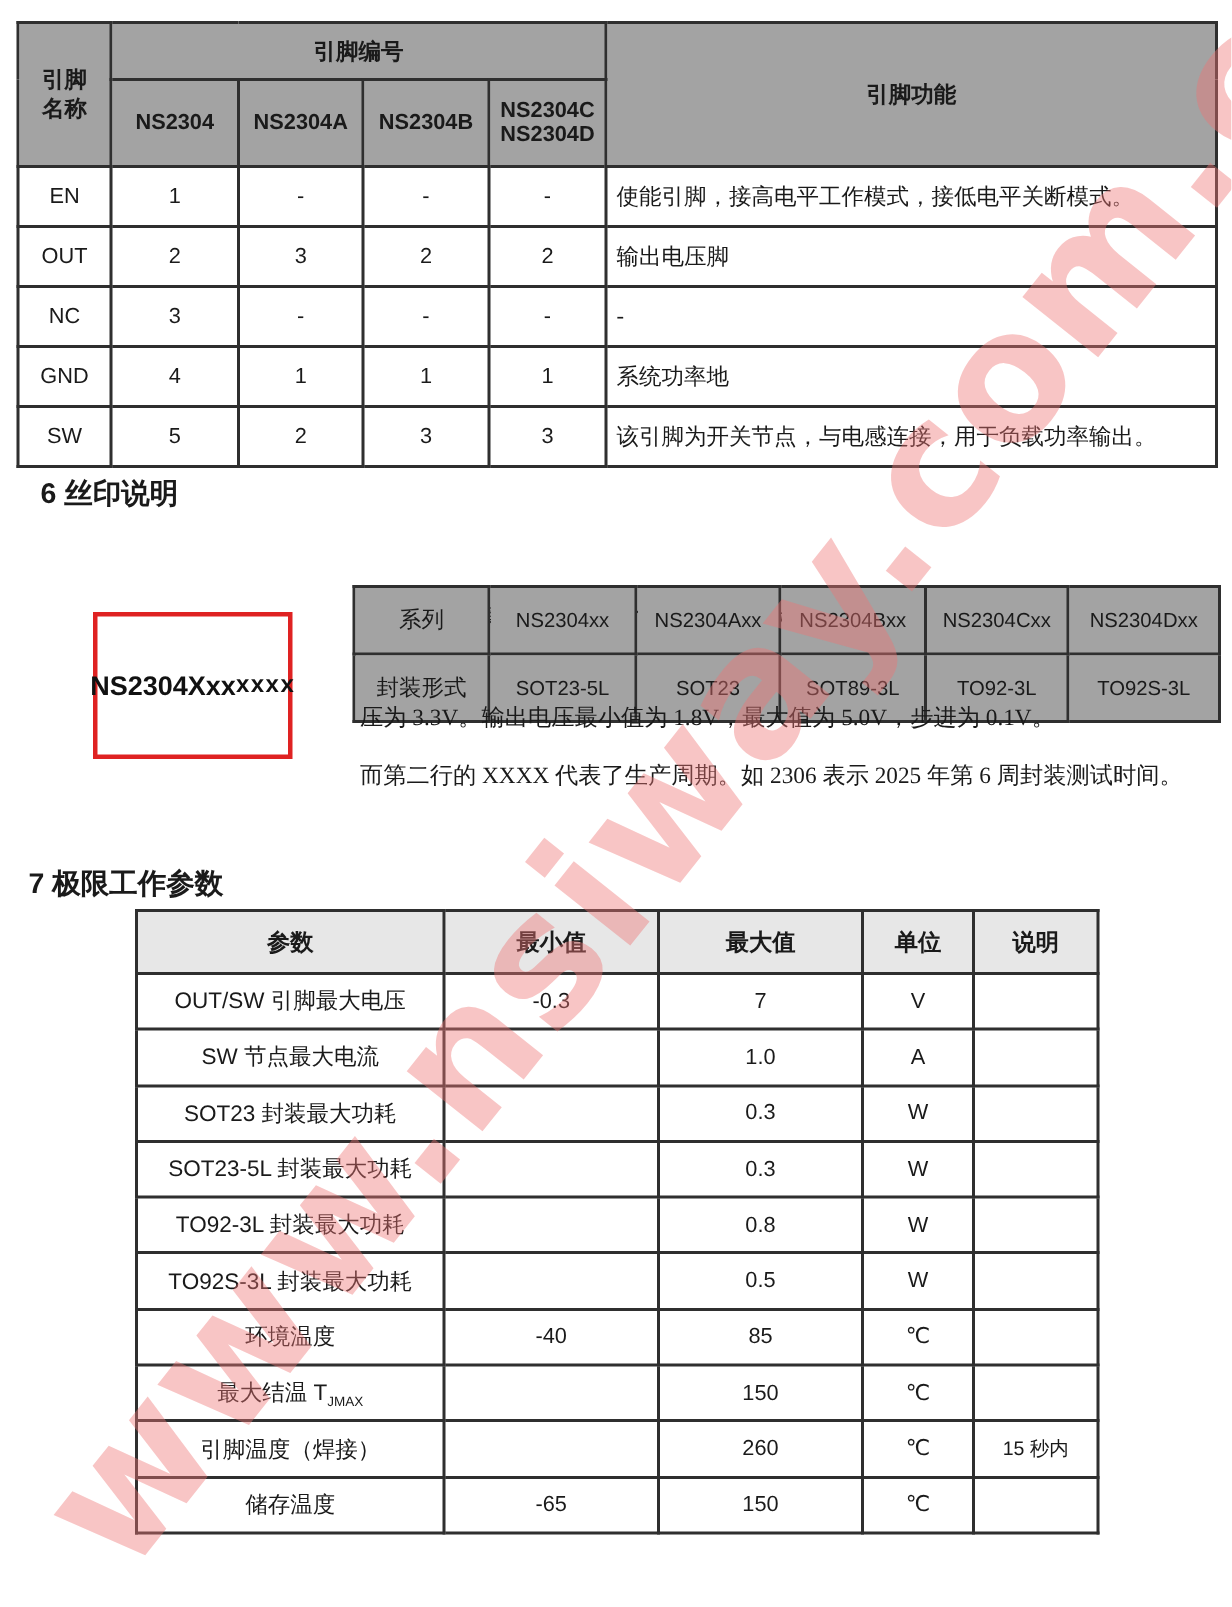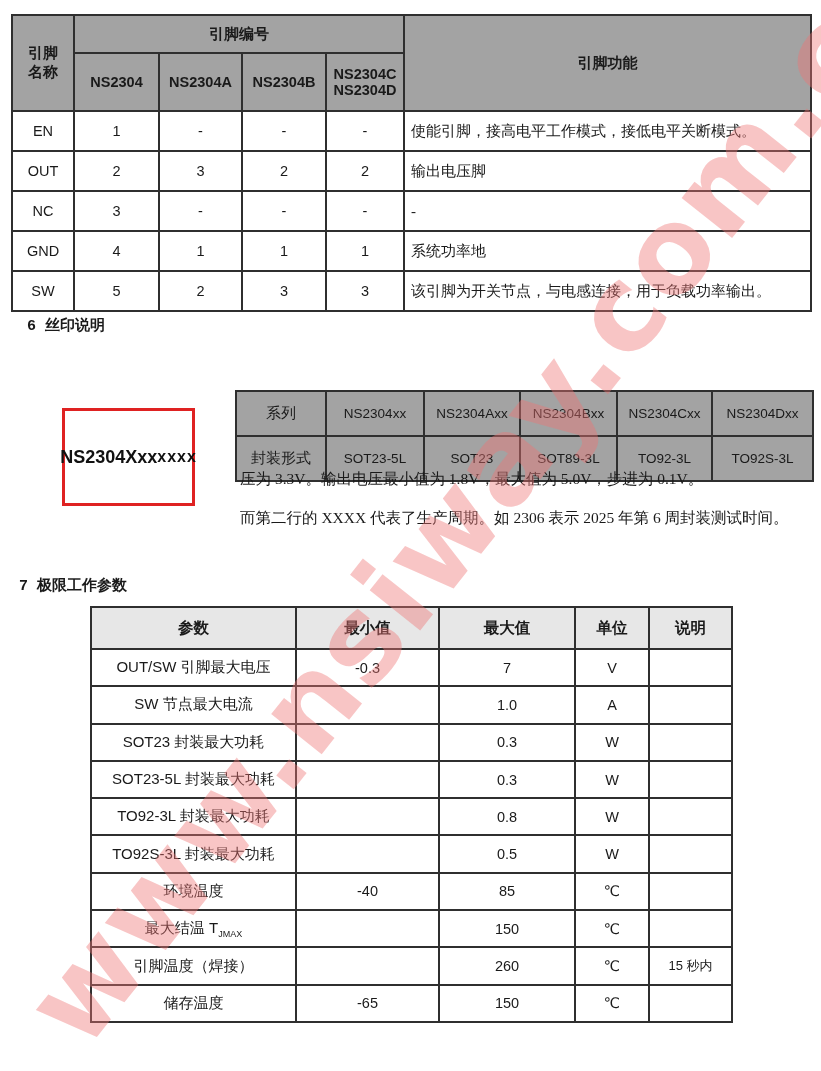--- a/index.html
+++ b/index.html
@@ -42,22 +42,22 @@
   .pin-table tbody tr{height:40px;}
   .pin-table td{text-align:center;font-family:"Liberation Sans","DejaVu Sans",sans-serif;font-size:14.5px;margin-left:32px;}
   .pin-table td.func{
     text-align:left;padding:0 6px;
     font-family:"Liberation Serif","DejaVu Serif",serif;
     font-size:15px;
   }
   
   .heading{
     position:absolute;z-index:2;
-    font-weight:bold;font-size:15px;
-    font-family:Liberation Mono, monospace;
+    font-weight:bold;font-size:19px;
+    font-family:Liberation Sans, sans-serif;
     white-space:nowrap;
   }
   #heading-6{left:27px;top:316px;}
   #heading-7{left:19px;top:576px;}
   
   .marking-box{
     position:absolute;z-index:2;
     left:62px;top:408px;width:127px;height:92px;
     border:3px solid #df2222;
     display:flex;justify-content:center;align-items:center;

